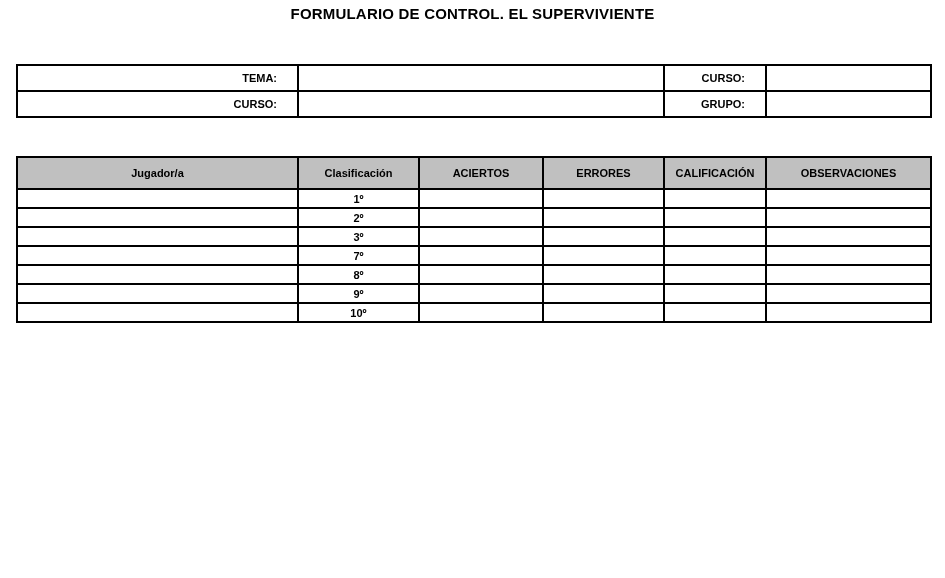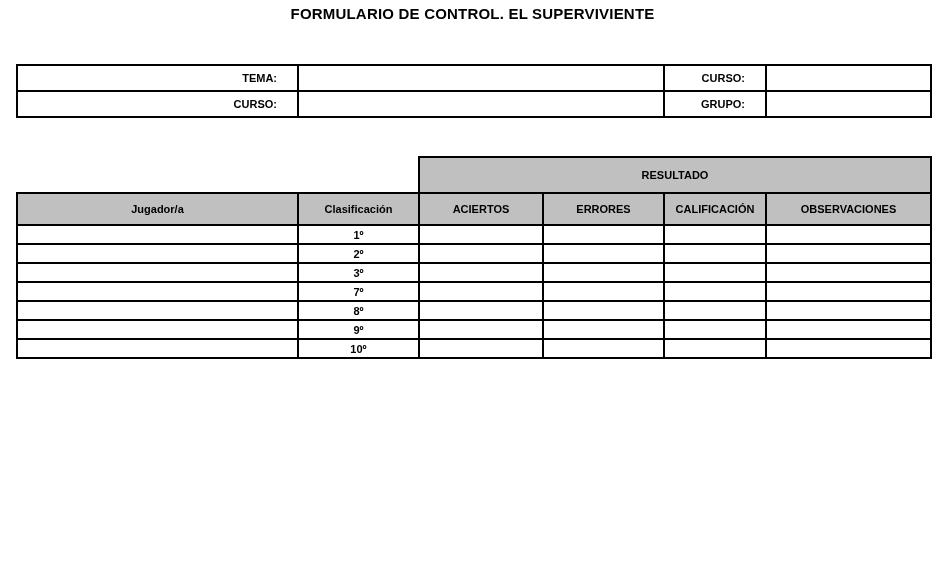--- a/index.html
+++ b/index.html
@@ -106,24 +106,20 @@
     <colgroup>
       <col style="width:281px">
         <col style="width:121px">
         <col style="width:124px">
       <col style="width:121px">
         <col style="width:102px">
         <col style="width:165px">
     </colgroup>
     <tbody>
       <tr>
-        <td class="spacer-cell" colspan="2"></td>
-        <td class="group-header" colspan="4">RESULTADO</td>
-      </tr>
-      <tr>
         <th>Jugador/a</th>
         <th>Clasificación</th>
         <th>ACIERTOS</th>
         <th>ERRORES</th>
         <th>CALIFICACIÓN</th>
         <th>OBSERVACIONES</th>
       </tr>
 
       <tr class="data-row">
         <td></td>

